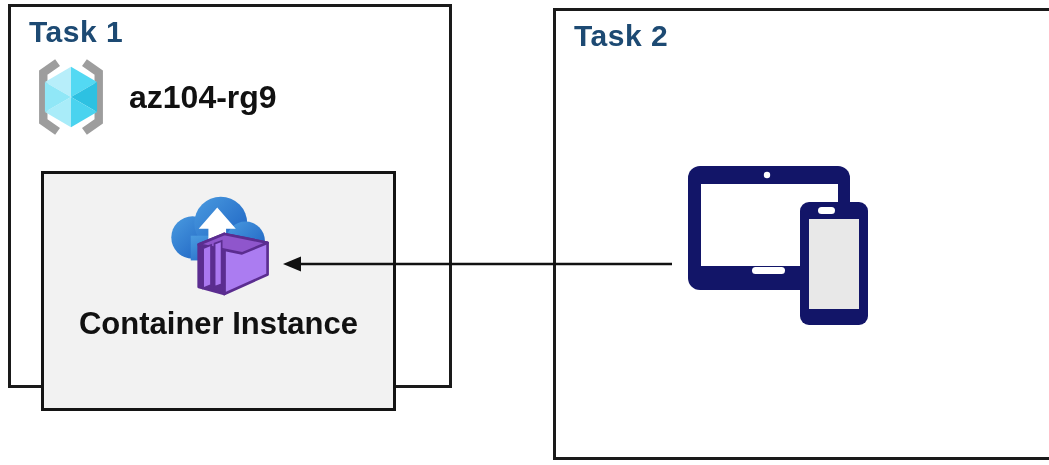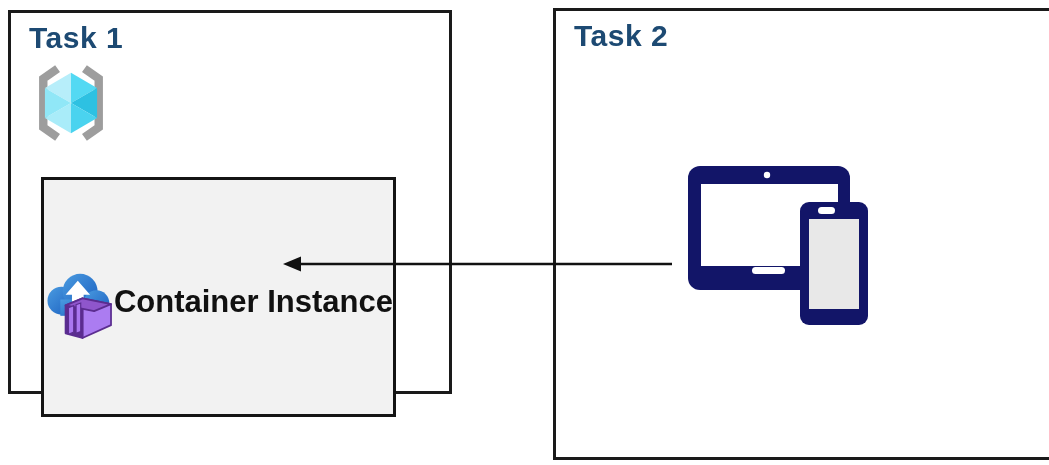--- a/index.html
+++ b/index.html
@@ -10,21 +10,21 @@
     height: 465px;
     background: #ffffff;
     font-family: "Liberation Sans", sans-serif;
     overflow: hidden;
   }
   .panel {
     position: absolute;
     border: 3px solid #1a1a1a;
     background: #ffffff;
   }
-  #panel-task1 { left: 8px; top: 10px; width: 444px; height: 384px; }
+  #panel-task1 { left: 8px; top: 4px; width: 444px; height: 384px; }
   #panel-task2 { left: 553px; top: 8px; width: 538px; height: 452px; }
   .panel-title {
     position: absolute;
     left: 18px;
     top: 8px;
     font-size: 30px;
     font-weight: 700;
     color: #1d4a73;
     letter-spacing: 0.5px;
   }
@@ -44,21 +44,21 @@
   }
   .inner-box {
     position: absolute;
     left: 30px;
     top: 164px;
     width: 355px;
     height: 240px;
     background: #f2f2f2;
     border: 3px solid #141414;
     display: flex;
-    flex-direction: row;
+    flex-direction: column;
     align-items: center;
   }
   .ci-icon { width: 106px; height: 110px; margin-top: 12px; }
   .ci-label {
     margin-top: 10px;
     font-size: 31px;
     font-weight: 700;
     color: #111111;
     white-space: nowrap;
   }
@@ -103,20 +103,21 @@
         <polyline points="34,9 17,21 17,79 34,91" fill="none" stroke="#9d9d9d" stroke-width="10"></polyline>
         <polyline points="66,9 83,21 83,79 66,91" fill="none" stroke="#9d9d9d" stroke-width="10"></polyline>
 
         <polygon points="50,14 19,32 50,50" fill="#b7eefa"></polygon>
         <polygon points="50,14 81,32 50,50" fill="#53d9f3"></polygon>
         <polygon points="81,32 81,68 50,50" fill="#2dc1e2"></polygon>
         <polygon points="81,68 50,86 50,50" fill="#4ad3ef"></polygon>
         <polygon points="50,86 19,68 50,50" fill="#a9ecf9"></polygon>
         <polygon points="19,68 19,32 50,50" fill="#90e7f7"></polygon>
       </svg>
+      <div class="rg-name">az104-rg9</div>
     </div>
 
     <div class="inner-box">
       <svg class="ci-icon" viewBox="0 0 120 124">
         <defs>
           <linearGradient id="cloudGrad" x1="0" y1="0" x2="1" y2="1">
             <stop offset="0" stop-color="#4a9be0"></stop>
             <stop offset="1" stop-color="#1b5fc0"></stop>
           </linearGradient>
         </defs>

